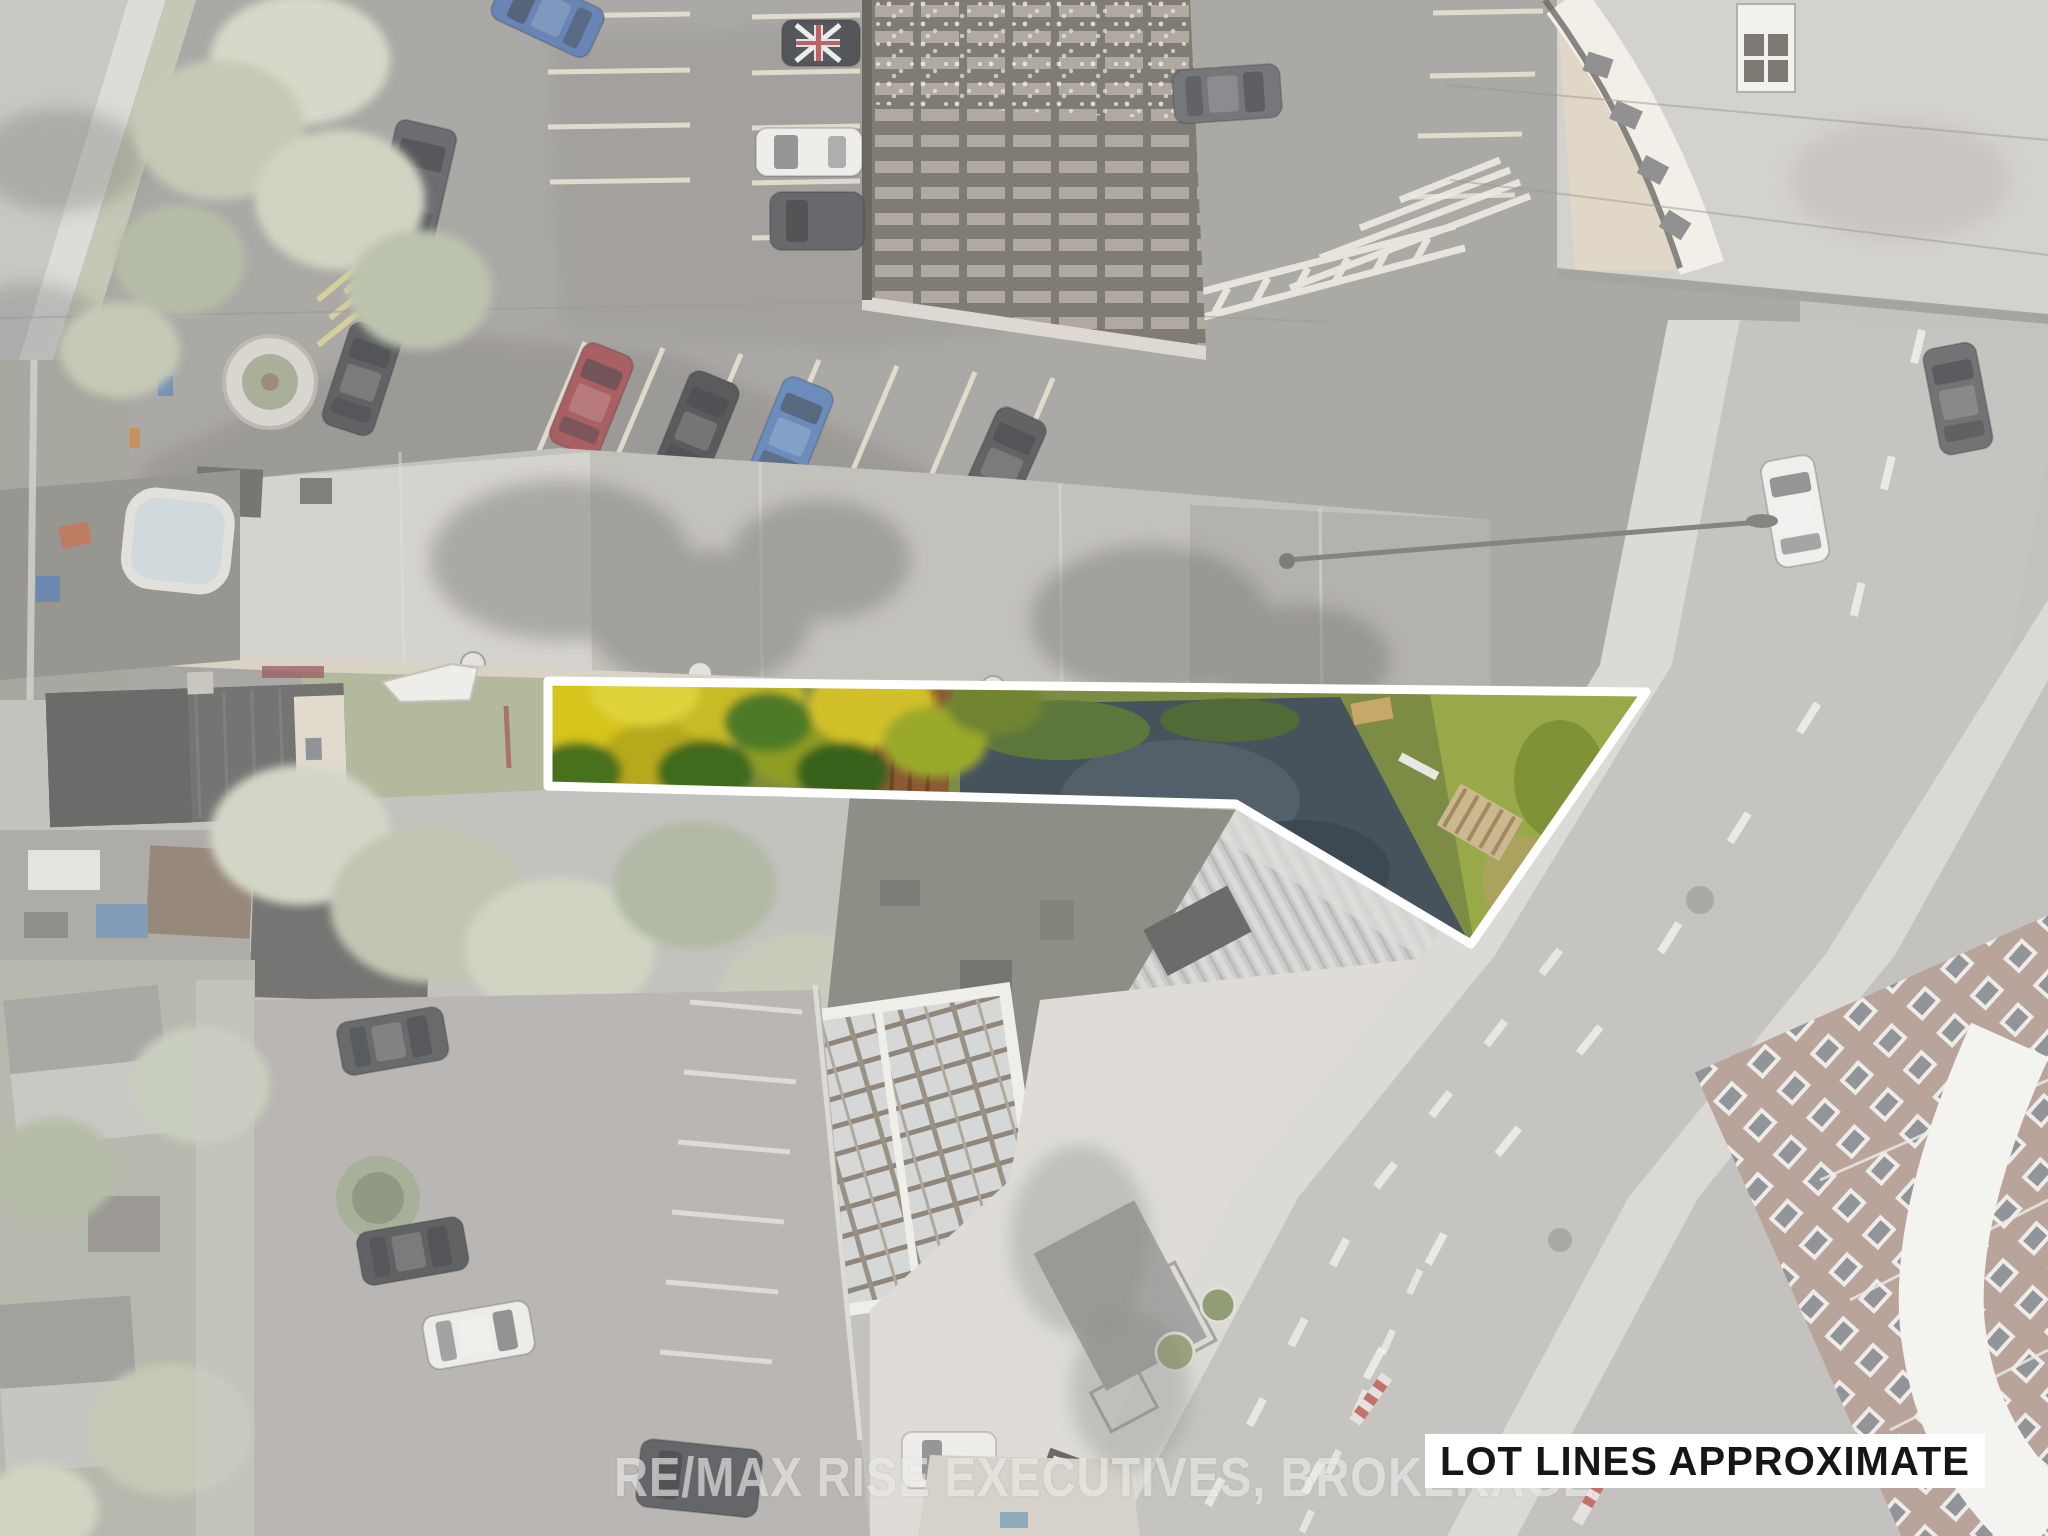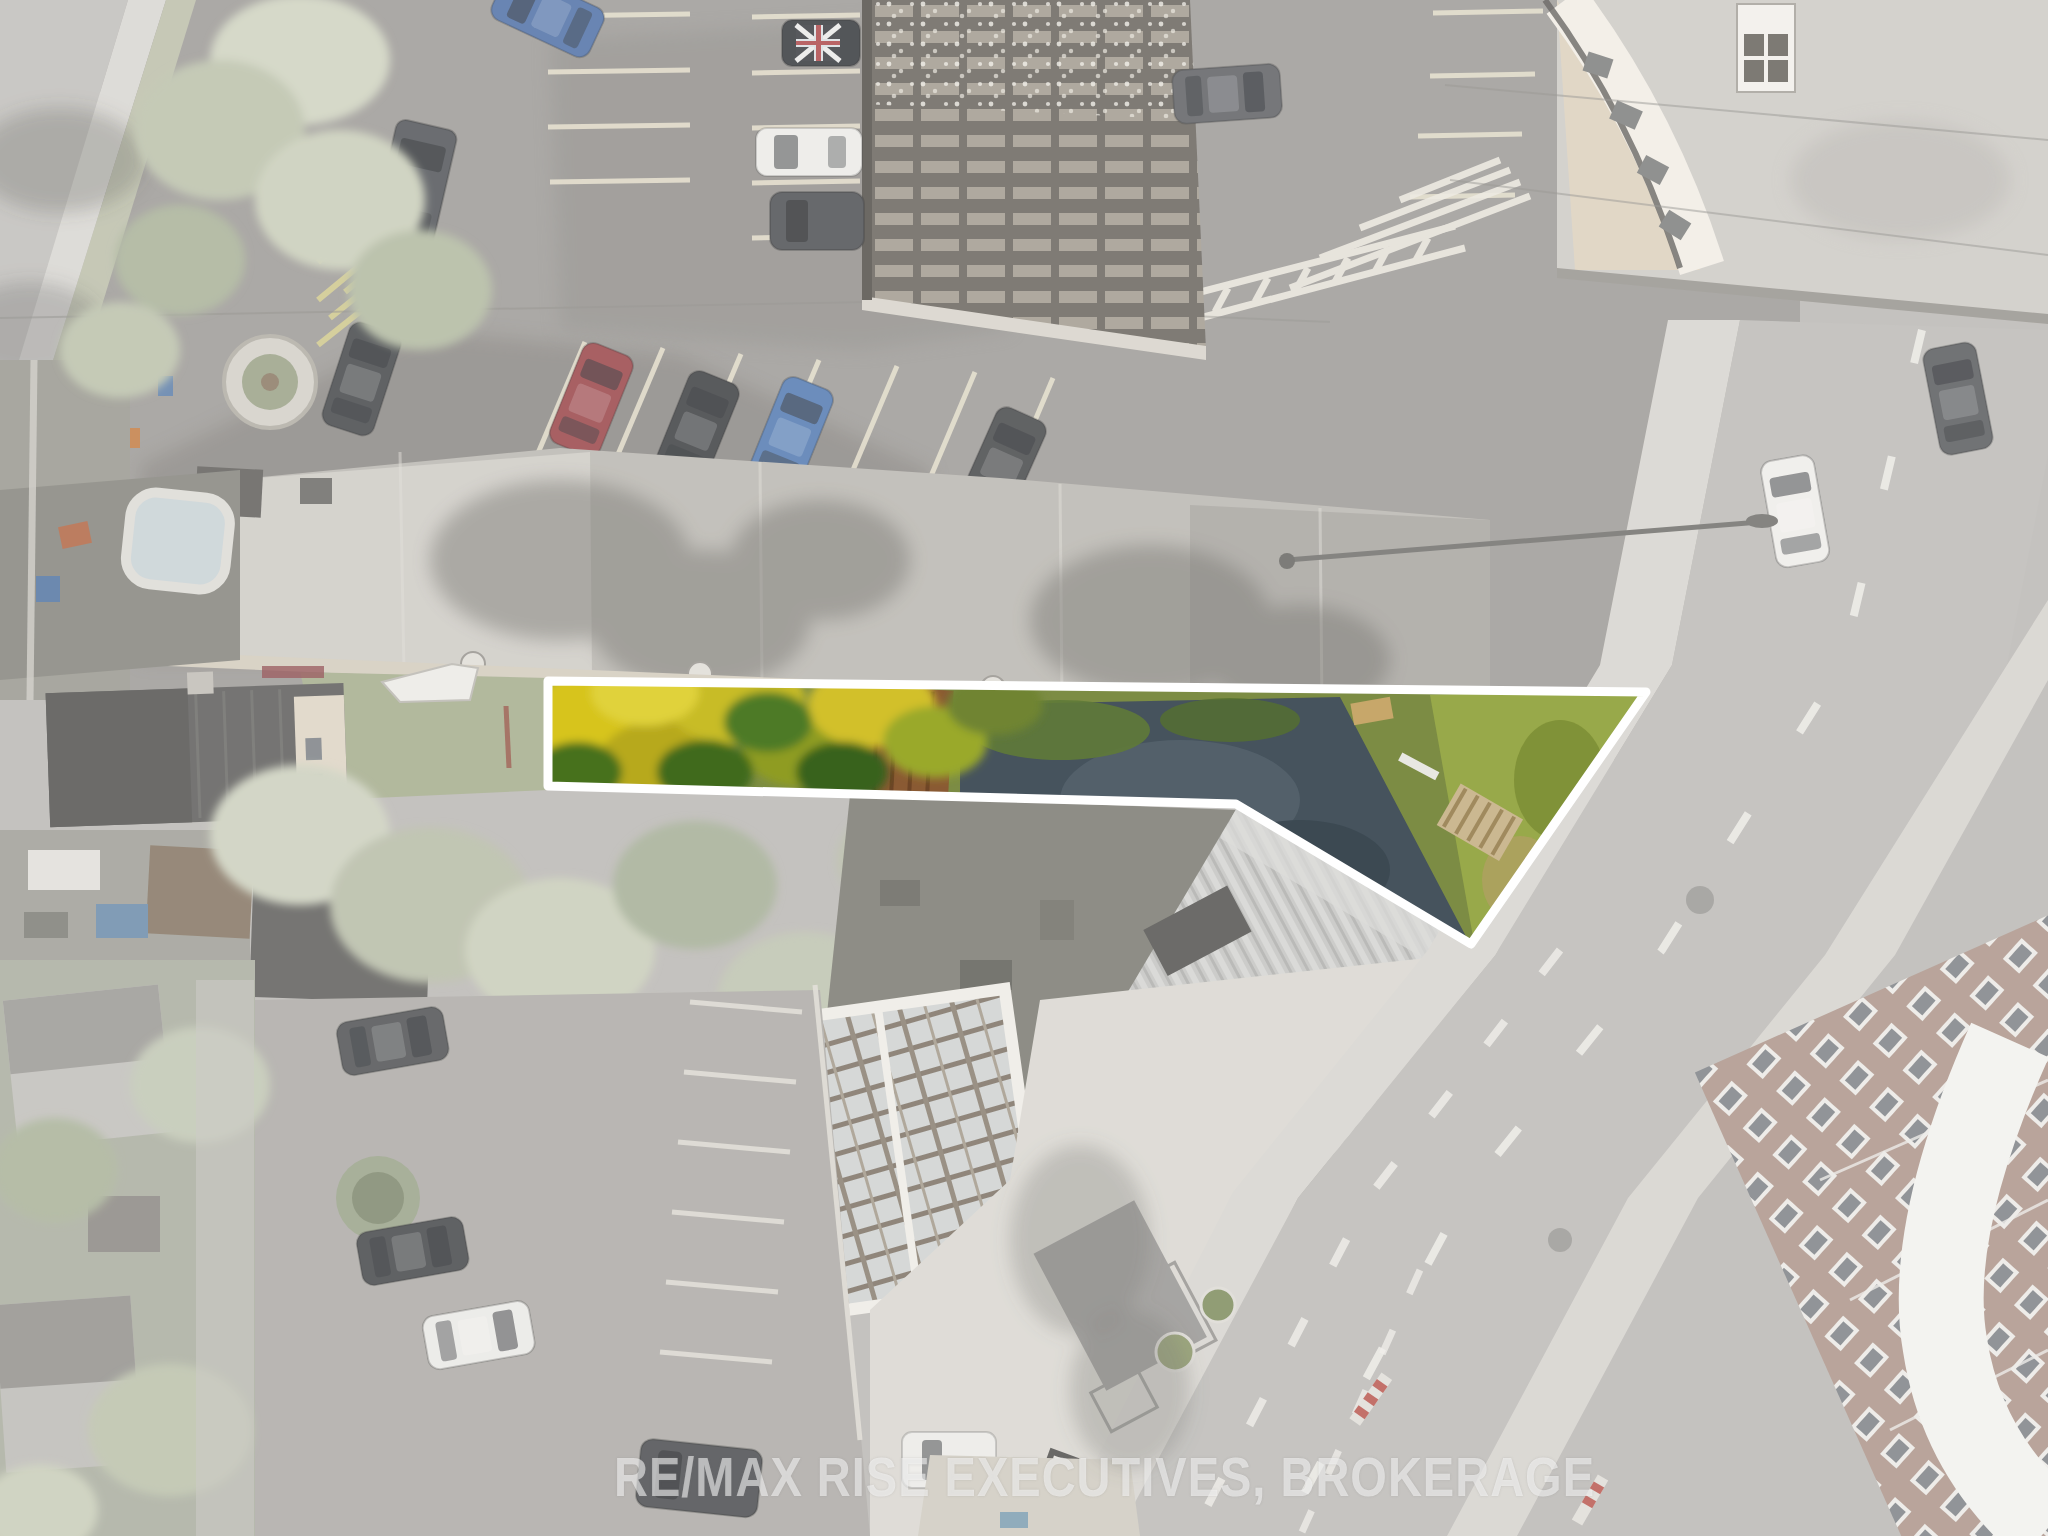--- a/index.html
+++ b/index.html
@@ -479,13 +479,14 @@
     </g>
     <rect x="1398" y="762" width="42" height="9" fill="#e8e8e2" transform="rotate(28 1419 766)"></rect>
     <rect x="1352" y="700" width="40" height="22" fill="#c7a76a" transform="rotate(-10 1372 711)"></rect>
   </g>
 
   <polygon fill="none" stroke-linejoin="round" points="548,681 1646,692 1471,944 1236,804 548,786" stroke="#ffffff" stroke-width="9"></polygon>
 </svg>
 
 <div class="watermark" style="color: rgba(255, 255, 255, 0.55);">RE/MAX RISE EXECUTIVES, BROKERAGE</div>
 
+<div class="disclaimer" style="background: rgb(255, 255, 255); color: rgb(22, 22, 22);">LOT LINES APPROXIMATE</div>
 </div>
 
 </body></html>

